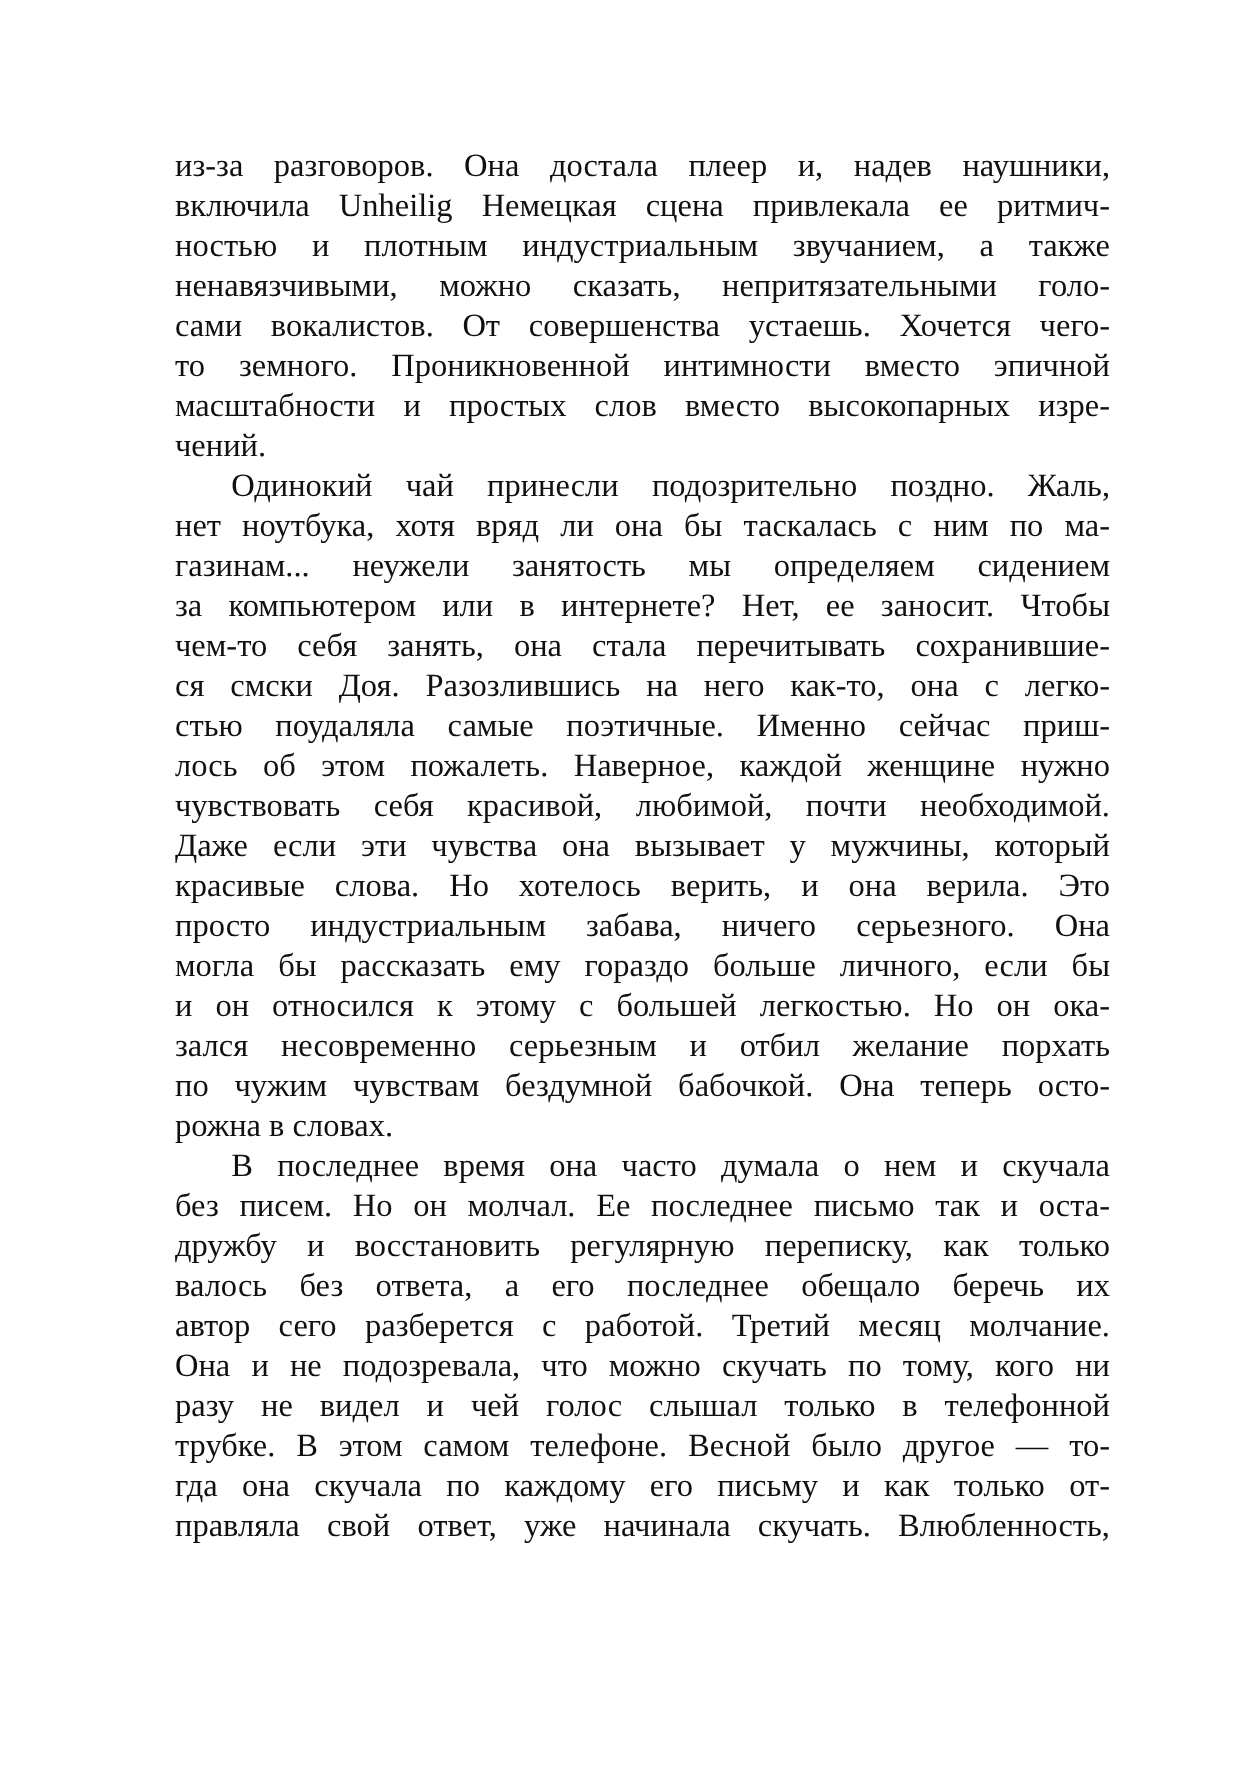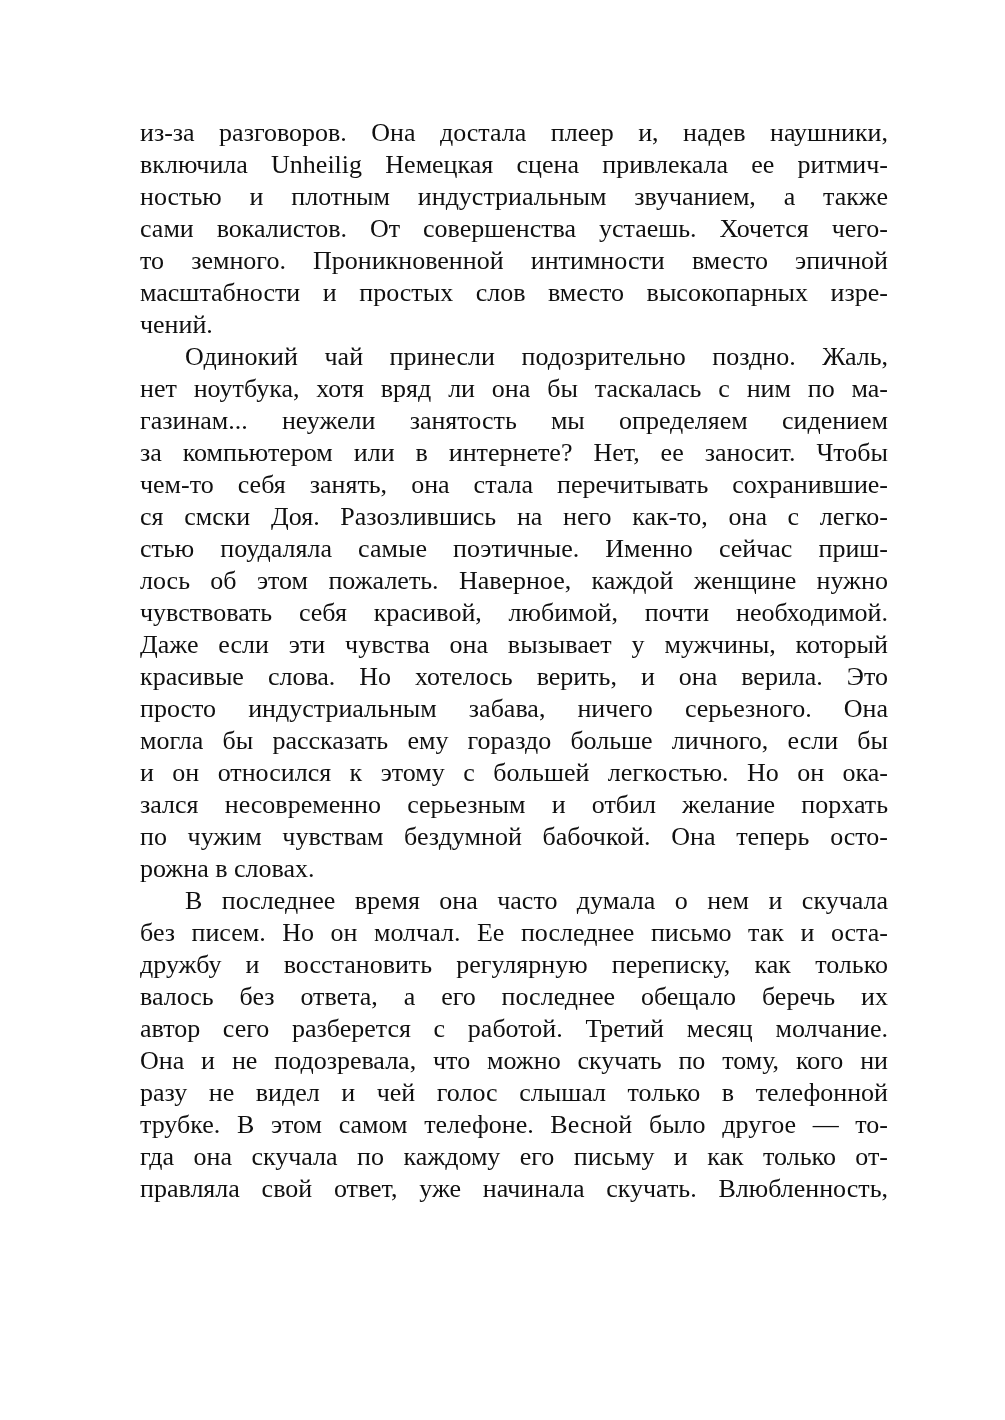--- a/index.html
+++ b/index.html
@@ -72,20 +72,21 @@
 </head>
 <body>
 
 <div class="page">
 
   <div class="text-block">
       <div class="paragraph">
         <div class="line">из-за разговоров. Она достала плеер и, надев наушники,</div>
         <div class="line">включила Unheilig Немецкая сцена привлекала ее ритмич-</div>
         <div class="line">ностью и плотным индустриальным звучанием, а также</div>
+        <div class="line">ненавязчивыми, можно сказать, непритязательными голо-</div>
         <div class="line">сами вокалистов. От совершенства устаешь. Хочется чего-</div>
         <div class="line">то земного. Проникновенной интимности вместо эпичной</div>
         <div class="line">масштабности и простых слов вместо высокопарных изре-</div>
         <div class="line last">чений.</div>
       </div>
       <div class="paragraph">
         <div class="line indent">Одинокий чай принесли подозрительно поздно. Жаль,</div>
         <div class="line">нет ноутбука, хотя вряд ли она бы таскалась с ним по ма-</div>
         <div class="line">газинам... неужели занятость мы определяем сидением</div>
         <div class="line">за компьютером или в интернете? Нет, ее заносит. Чтобы</div>

